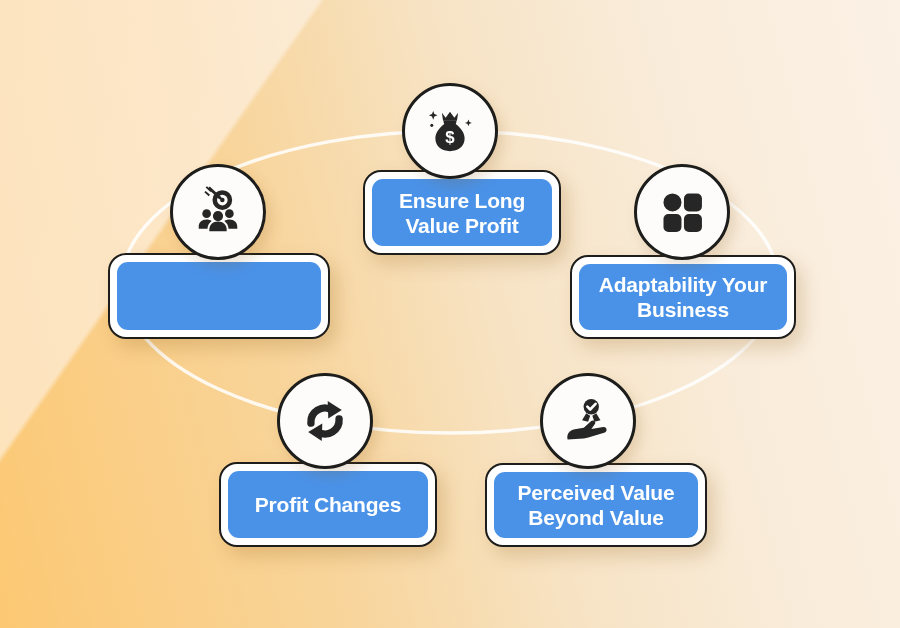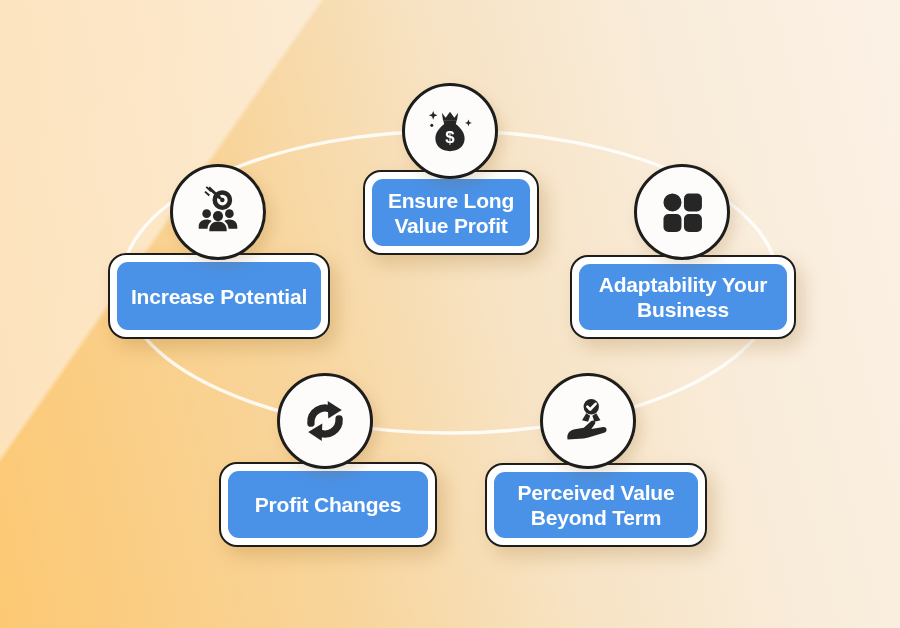--- a/index.html
+++ b/index.html
@@ -35,21 +35,21 @@
     position:absolute;z-index:3;box-sizing:border-box;
     width:96px;height:96px;border-radius:50%;
     background:var(--circleFill,#fdfcfa);
     border:3px solid var(--outline,#1d1d1b);
     display:flex;align-items:center;justify-content:center;
     box-shadow:5px 7px 14px rgba(140,90,20,0.18);
   }
   .ink{fill:var(--iconInk,#262626);}
   .ink-stroke{stroke:var(--iconInk,#262626);fill:none;}
   
-  .n1 .circle{left:402px;top:83px;}  .n1 .card{left:363px;top:170px;width:176px;height:85px;}
+  .n1 .circle{left:402px;top:83px;}  .n1 .card{left:363px;top:170px;width:198px;height:85px;}
   .n2 .circle{left:170px;top:164px;} .n2 .card{left:108px;top:253px;width:222px;height:86px;}
   .n3 .circle{left:634px;top:164px;} .n3 .card{left:570px;top:255px;width:226px;height:84px;}
   .n4 .circle{left:277px;top:373px;} .n4 .card{left:219px;top:462px;width:218px;height:85px;}
   .n5 .circle{left:540px;top:373px;} .n5 .card{left:485px;top:463px;width:222px;height:84px;}
   .icon{width:52px;height:52px;}
 </style>
 </head>
 <body>
 
 <div class="stage">
@@ -75,21 +75,20 @@
         <path class="ink" d="M41 13.3 L41.9 15.6 L44.2 16.5 L41.9 17.4 L41 19.7 L40.1 17.4 L37.8 16.5 L40.1 15.6 Z"></path>
         <circle class="ink" cx="7.2" cy="18.8" r="1.4"></circle>
       </svg>
     </div>
   </div>
 
   
   <div class="node n2">
     <div class="card">
       <div class="card-inner">
-        <span class="line">Increase Potential</span>
       </div>
     </div>
     <div class="circle">
       <svg class="icon" viewBox="0 0 48 48">
         <circle class="ink-stroke" cx="28" cy="13" r="7" stroke-width="4.2"></circle>
         <circle class="ink" cx="28" cy="13" r="2.1"></circle>
         <path class="ink-stroke" d="M15.5 1.5 L26.5 11.6" stroke-width="2.6"></path>
         <polygon class="ink" points="27.6,12.6 19.8,9.4 23.6,5.2"></polygon>
         <path class="ink-stroke" d="M13.2 0.8 L17.6 4.8 M12 5.2 L16 8.8" stroke-width="1.8"></path>
         <circle class="ink" cx="13.5" cy="25.5" r="4"></circle>
@@ -135,21 +134,21 @@
         <polygon class="ink" points="21.5,26.2 8.5,34.2 21,42.5"></polygon>
       </svg>
     </div>
   </div>
 
   
   <div class="node n5">
     <div class="card">
       <div class="card-inner">
         <span class="line">Perceived Value</span>
-        <span class="line">Beyond Term</span>
+        <span class="line">Beyond Value</span>
       </div>
     </div>
     <div class="circle">
       <svg class="icon" viewBox="0 0 48 48">
         <circle class="ink" cx="27" cy="10.8" r="7.1"></circle>
         <path d="M23.4 10.8 l2.6 2.6 l5 -5.3" stroke="#ffffff" stroke-width="2.4" fill="none" stroke-linecap="round" stroke-linejoin="round"></path>
         <path class="ink" d="M22.4 16.8 l-3.9 6.5 l5.6 1.5 l1.9 -5.6 z"></path>
         <path class="ink" d="M31.6 16.8 l3.9 6.5 l-5.6 1.5 l-1.9 -5.6 z"></path>
         <path class="ink" d="M5.2 41 c-1.3 -4.6 1.7 -8.7 6.6 -9.5 l8.3 -1.3 l6.9 -6.1 c2 -1.8 4.9 0.7 3.2 3 l-3.1 4.2 l11 -1.7 c3.5 -0.5 4.3 4.3 0.8 5.3 l-14.6 4.3 c-2.7 0.8 -5.5 1.2 -8.3 1.2 z"></path>
       </svg>

